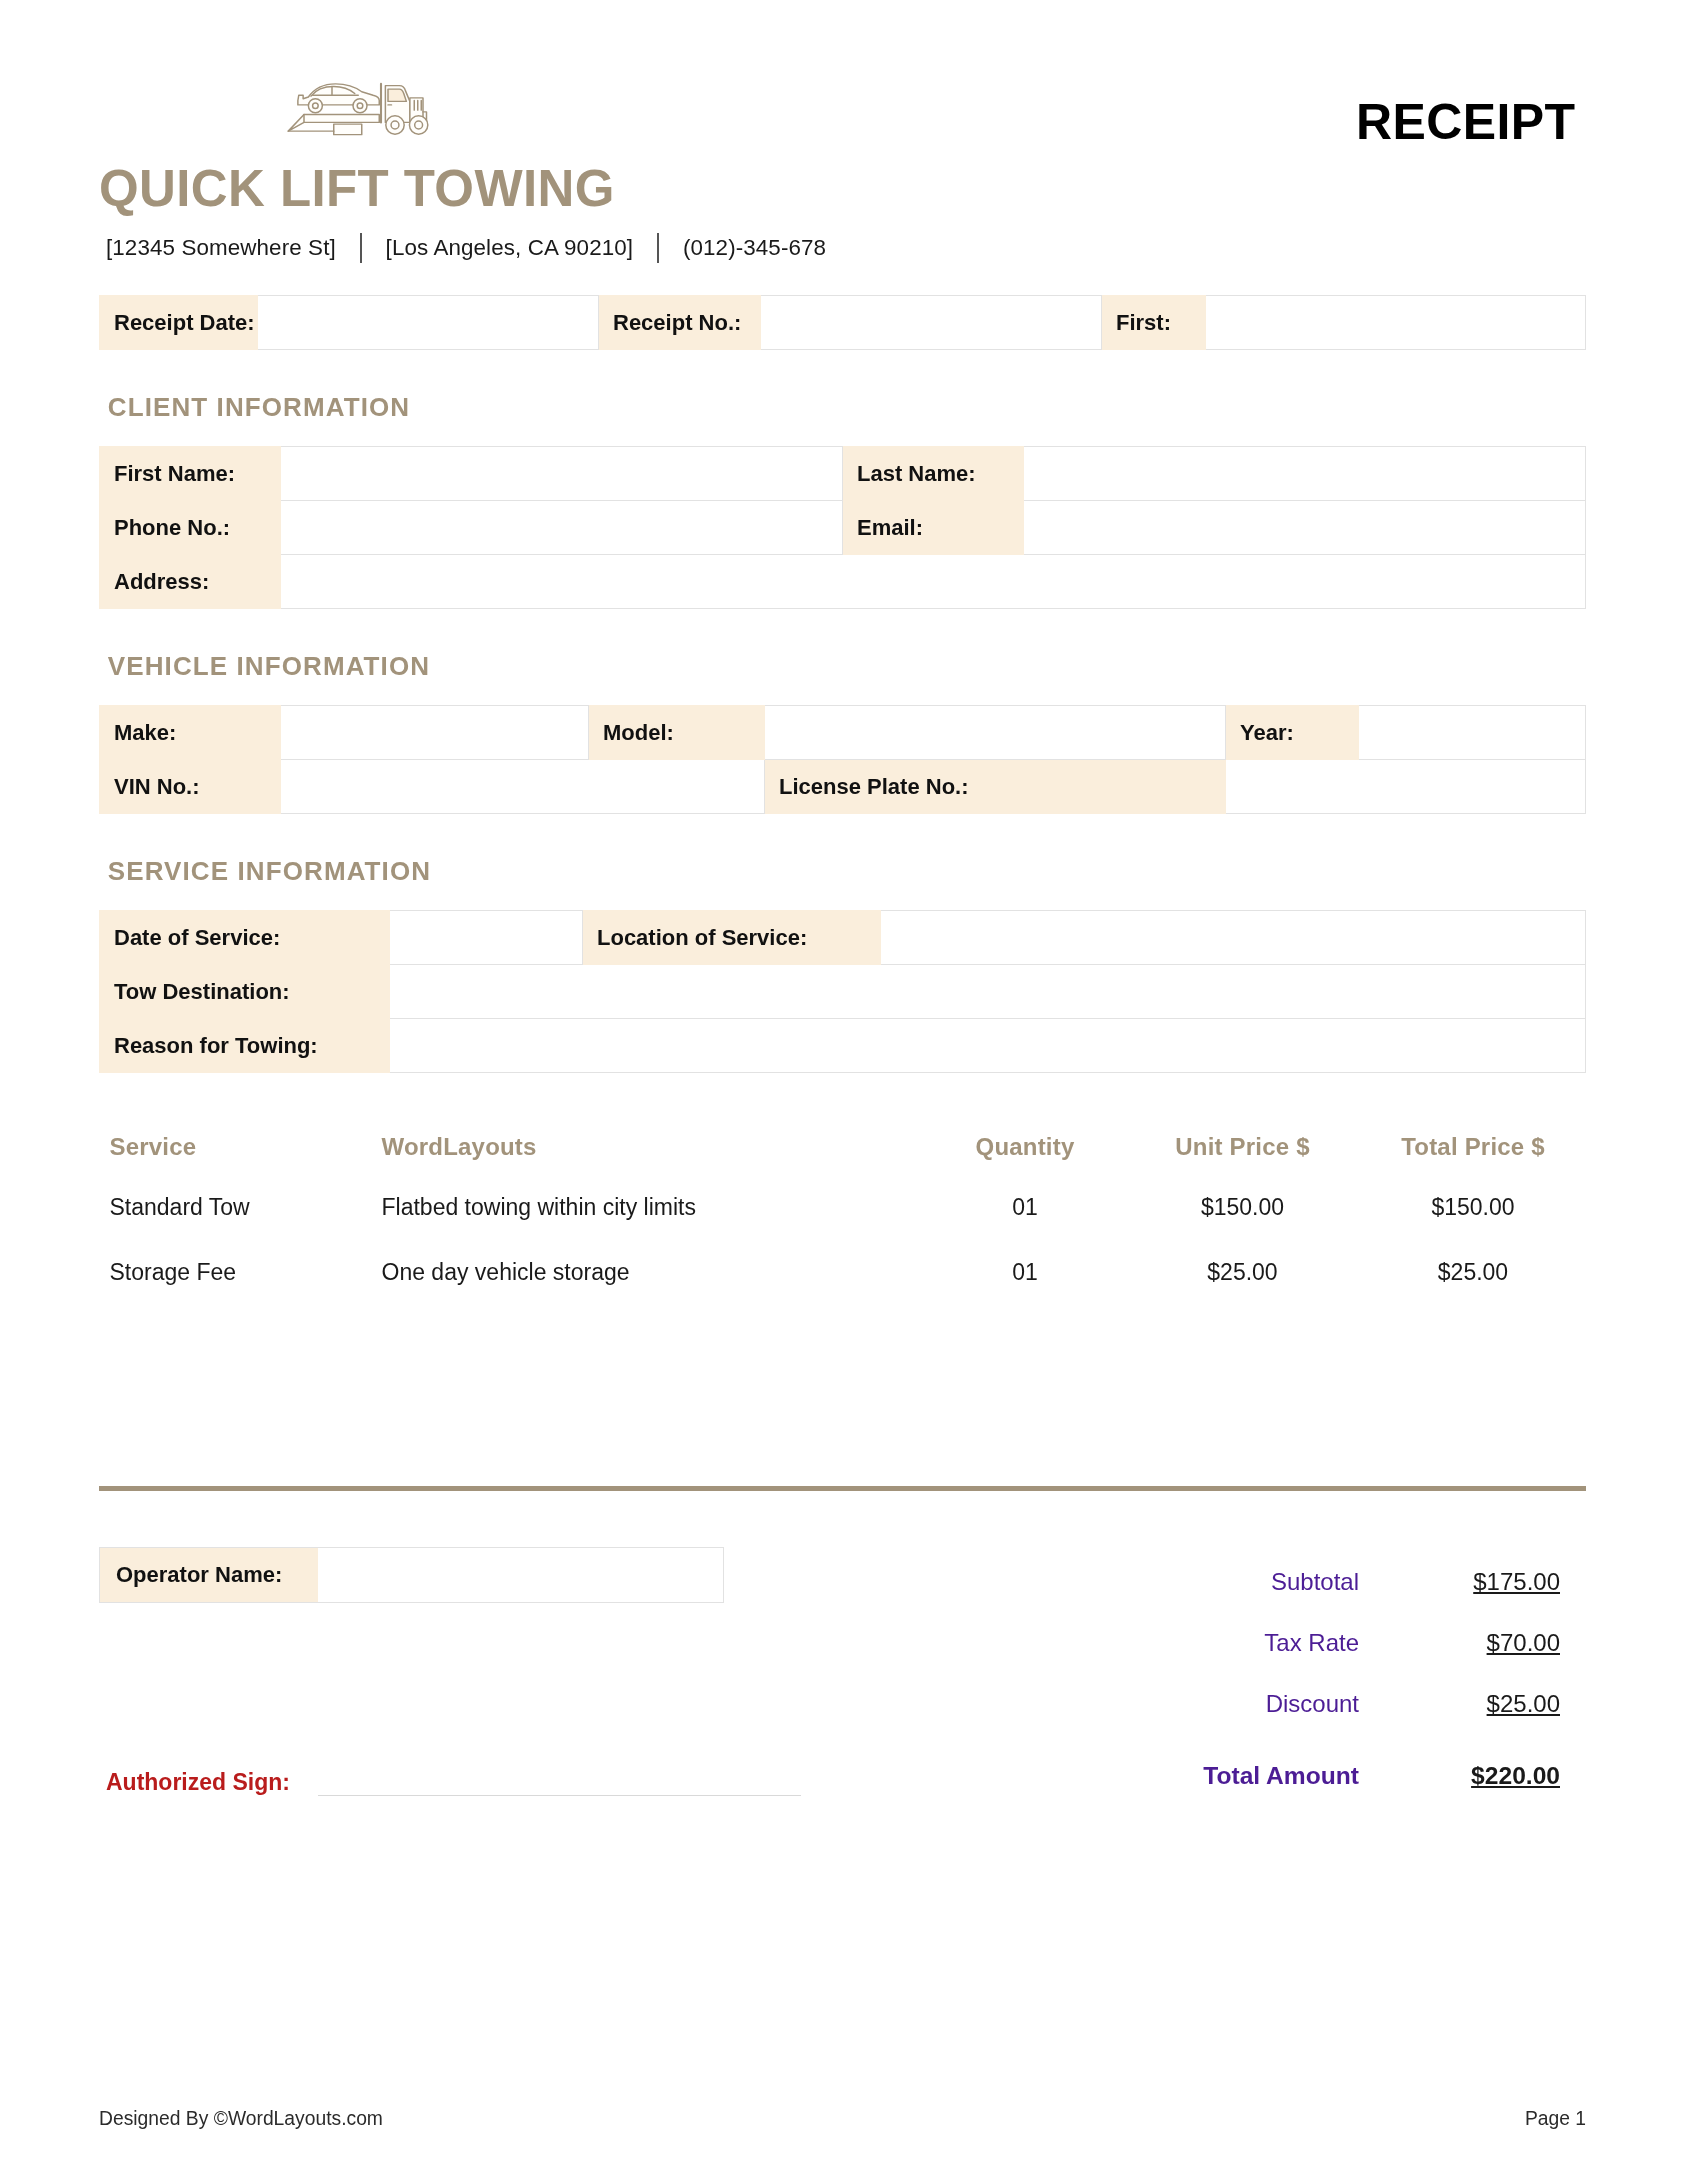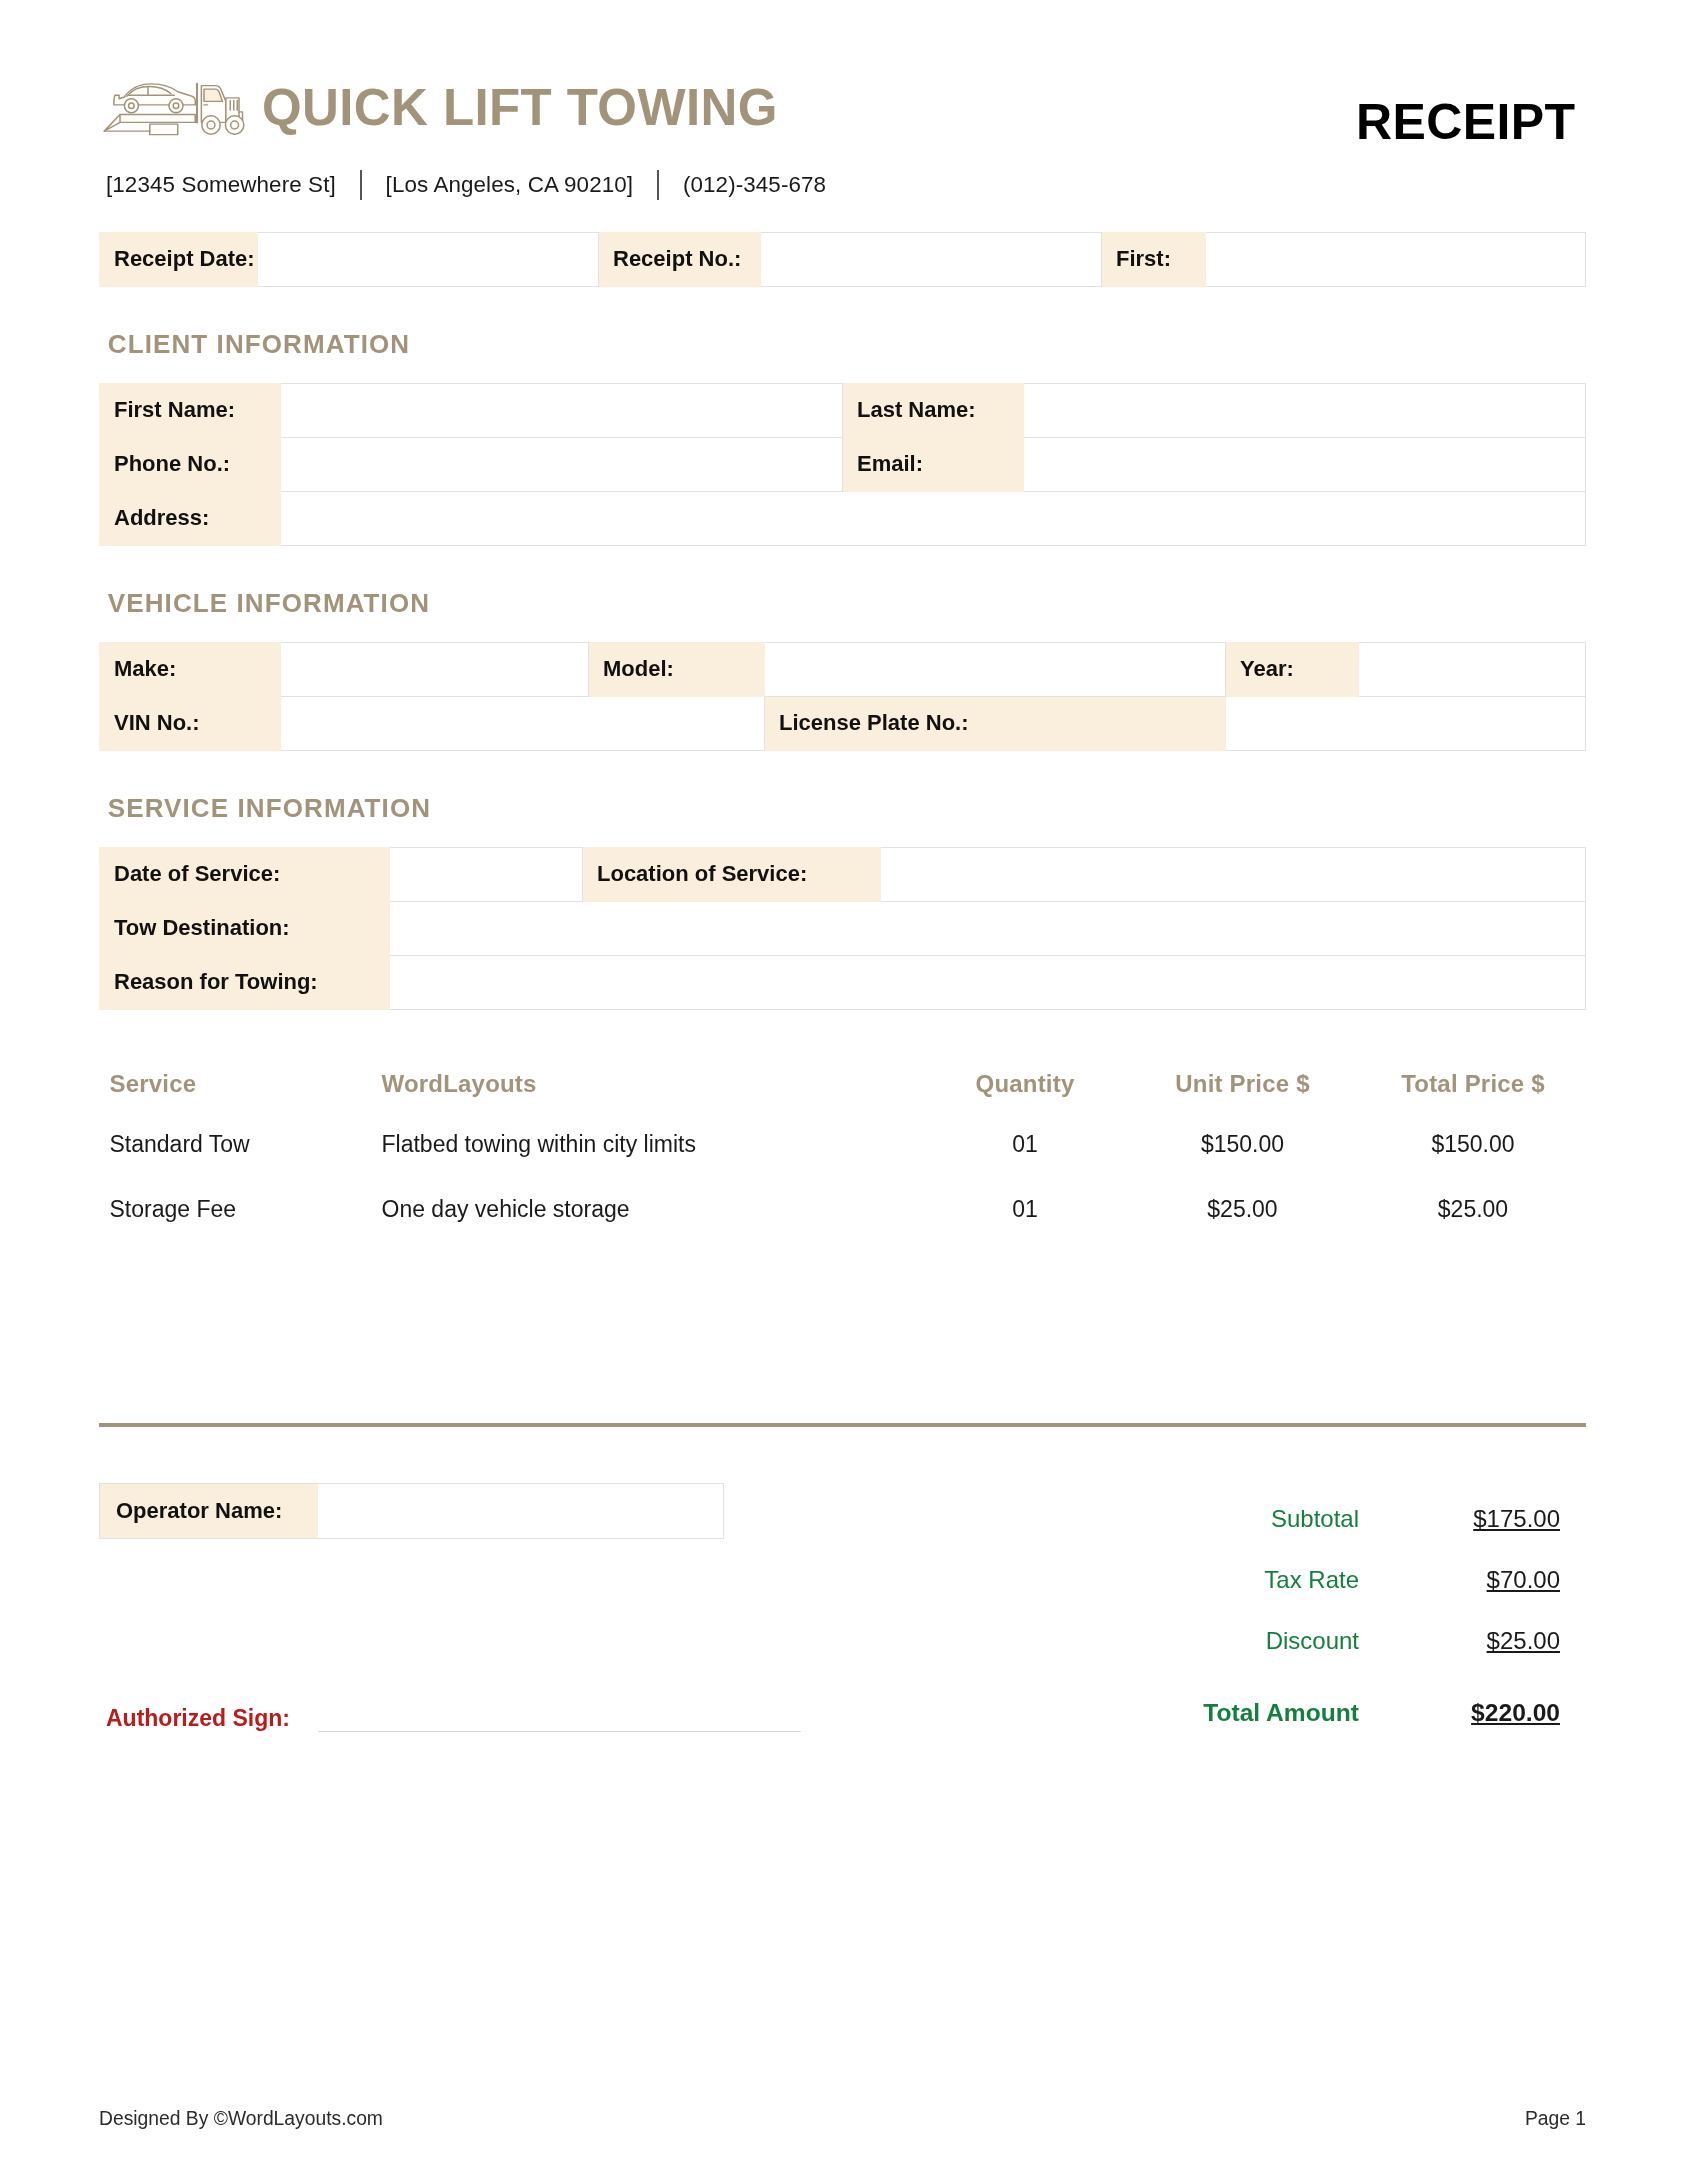--- a/index.html
+++ b/index.html
@@ -30,20 +30,21 @@
     display: flex;
     align-items: flex-start;
     justify-content: space-between;
     padding-top: 68px;
   }
 
   .brand {
     display: flex;
     align-items: center;
     gap: 16px;
+    flex-direction: column;
   }
 
   .tow-logo {
     width: 147px;
     height: 79px;
     flex: 0 0 auto;
     display: block;
   }
 
   .brand-name {
@@ -220,21 +221,21 @@
   .totals .t-row {
     display: flex;
     justify-content: flex-end;
     align-items: center;
     height: 61px;
   }
   .totals .t-label {
     width: 263px;
     text-align: right;
     font-size: 24px;
-    color: #15803d;
+    color: #4c1d95;
     padding-right: 60px;
   }
   .totals .t-value {
     width: 167px;
     text-align: right;
     font-size: 24px;
     color: #1a1a1a;
     padding-right: 26px;
     text-decoration: underline;
   }

